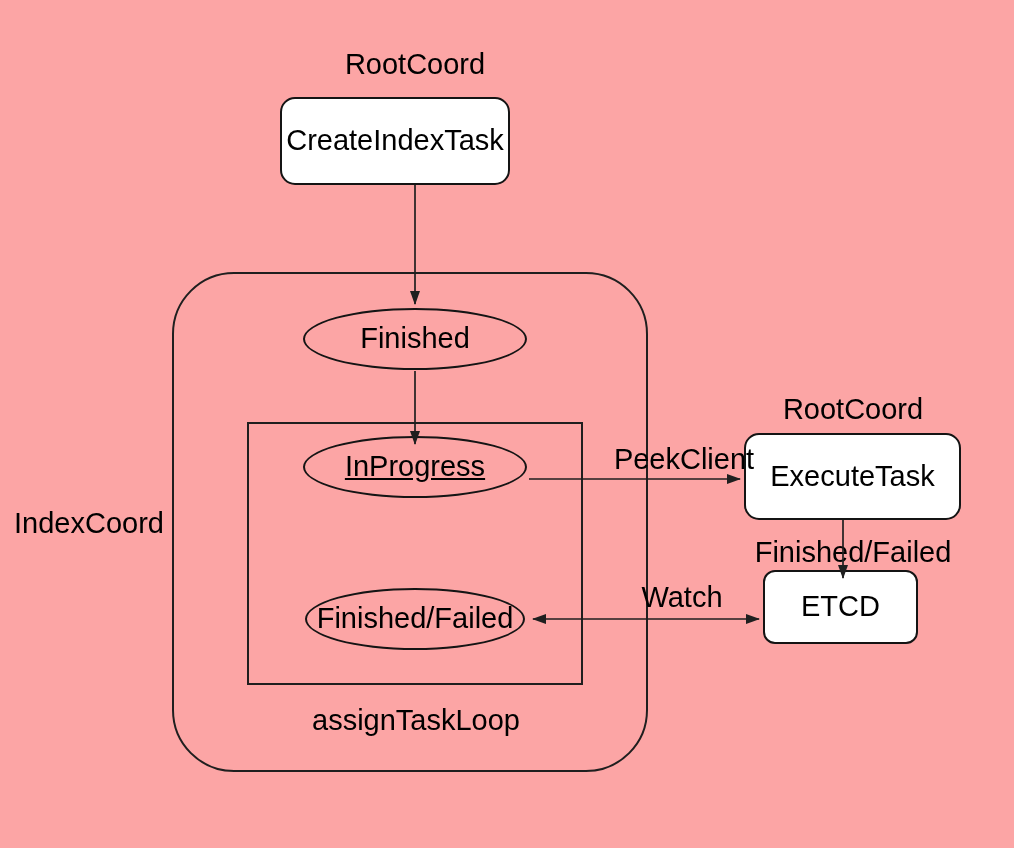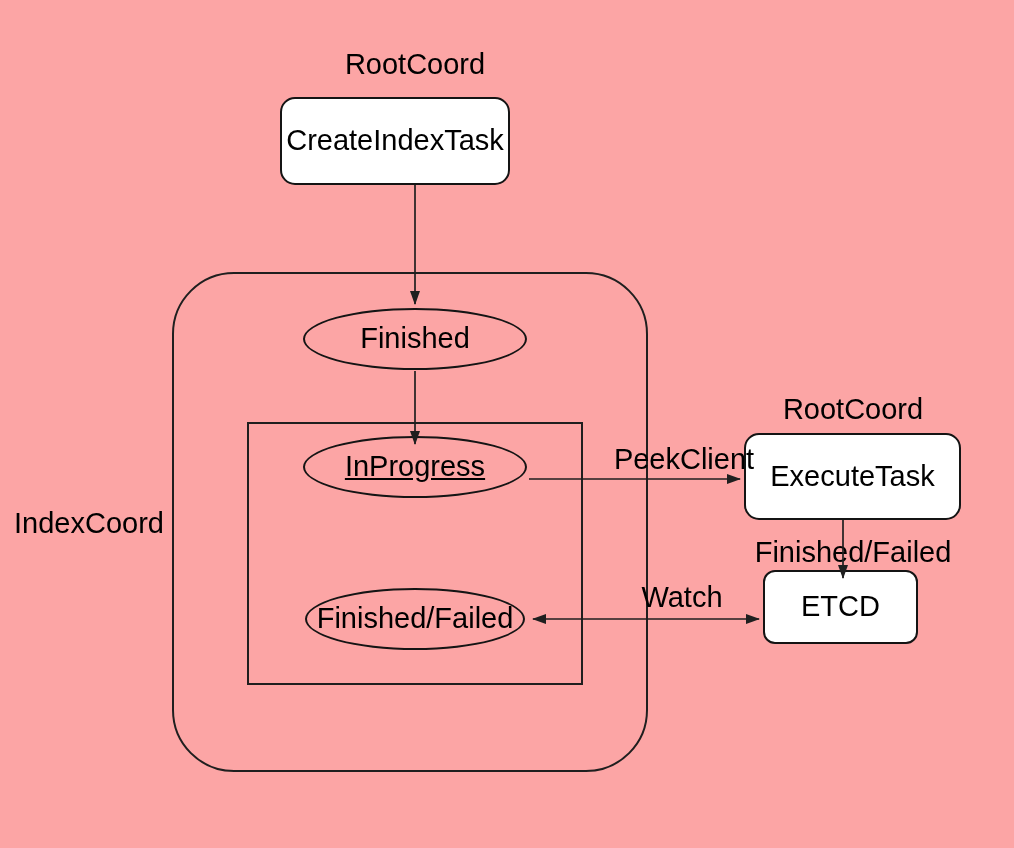--- a/index.html
+++ b/index.html
@@ -77,20 +77,21 @@
 <body>
 
 <div class="canvas">
 
   <div class="group group-outer"></div>
   <div class="group group-inner"></div>
 
   <div class="label label-rootcoord">RootCoord</div>
   <div class="label label-indexnode">RootCoord</div>
   <div class="label label-indexcoord">IndexCoord</div>
+  <div class="label label-assigntaskloop">assignTaskLoop</div>
 
   <div class="node node-rounded node-create">
     <span>CreateIndexTask</span>
   </div>
   <div class="node node-rounded node-execute">
     <span>ExecuteTask</span>
   </div>
   <div class="node node-etcd node-rounded">
     <span>ETCD</span>
   </div>

